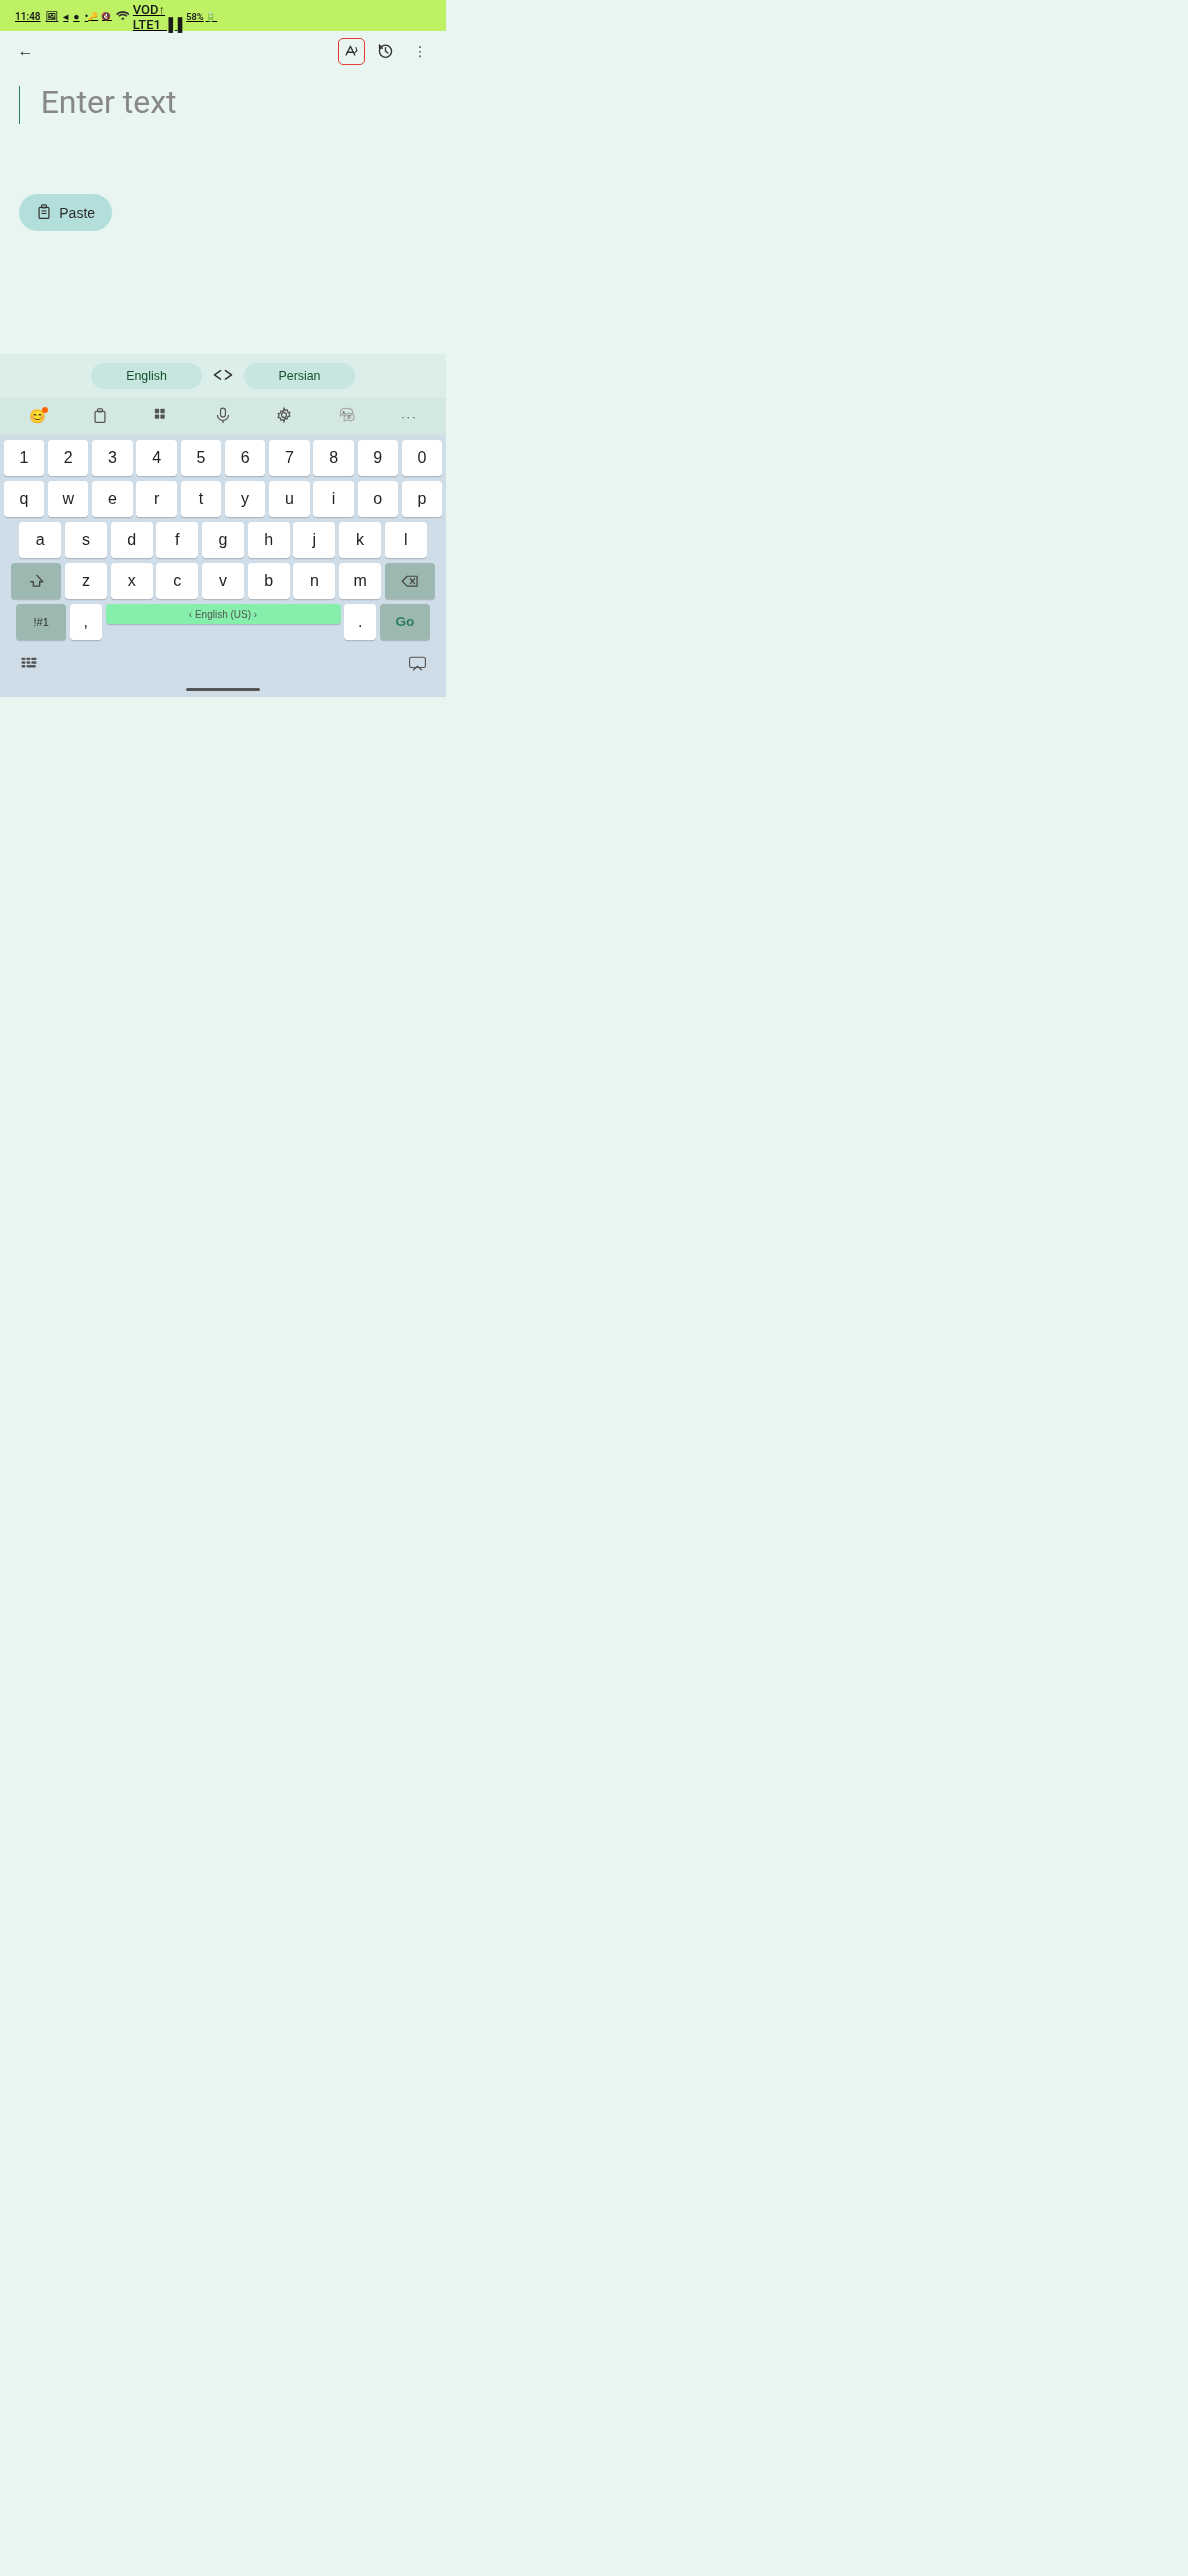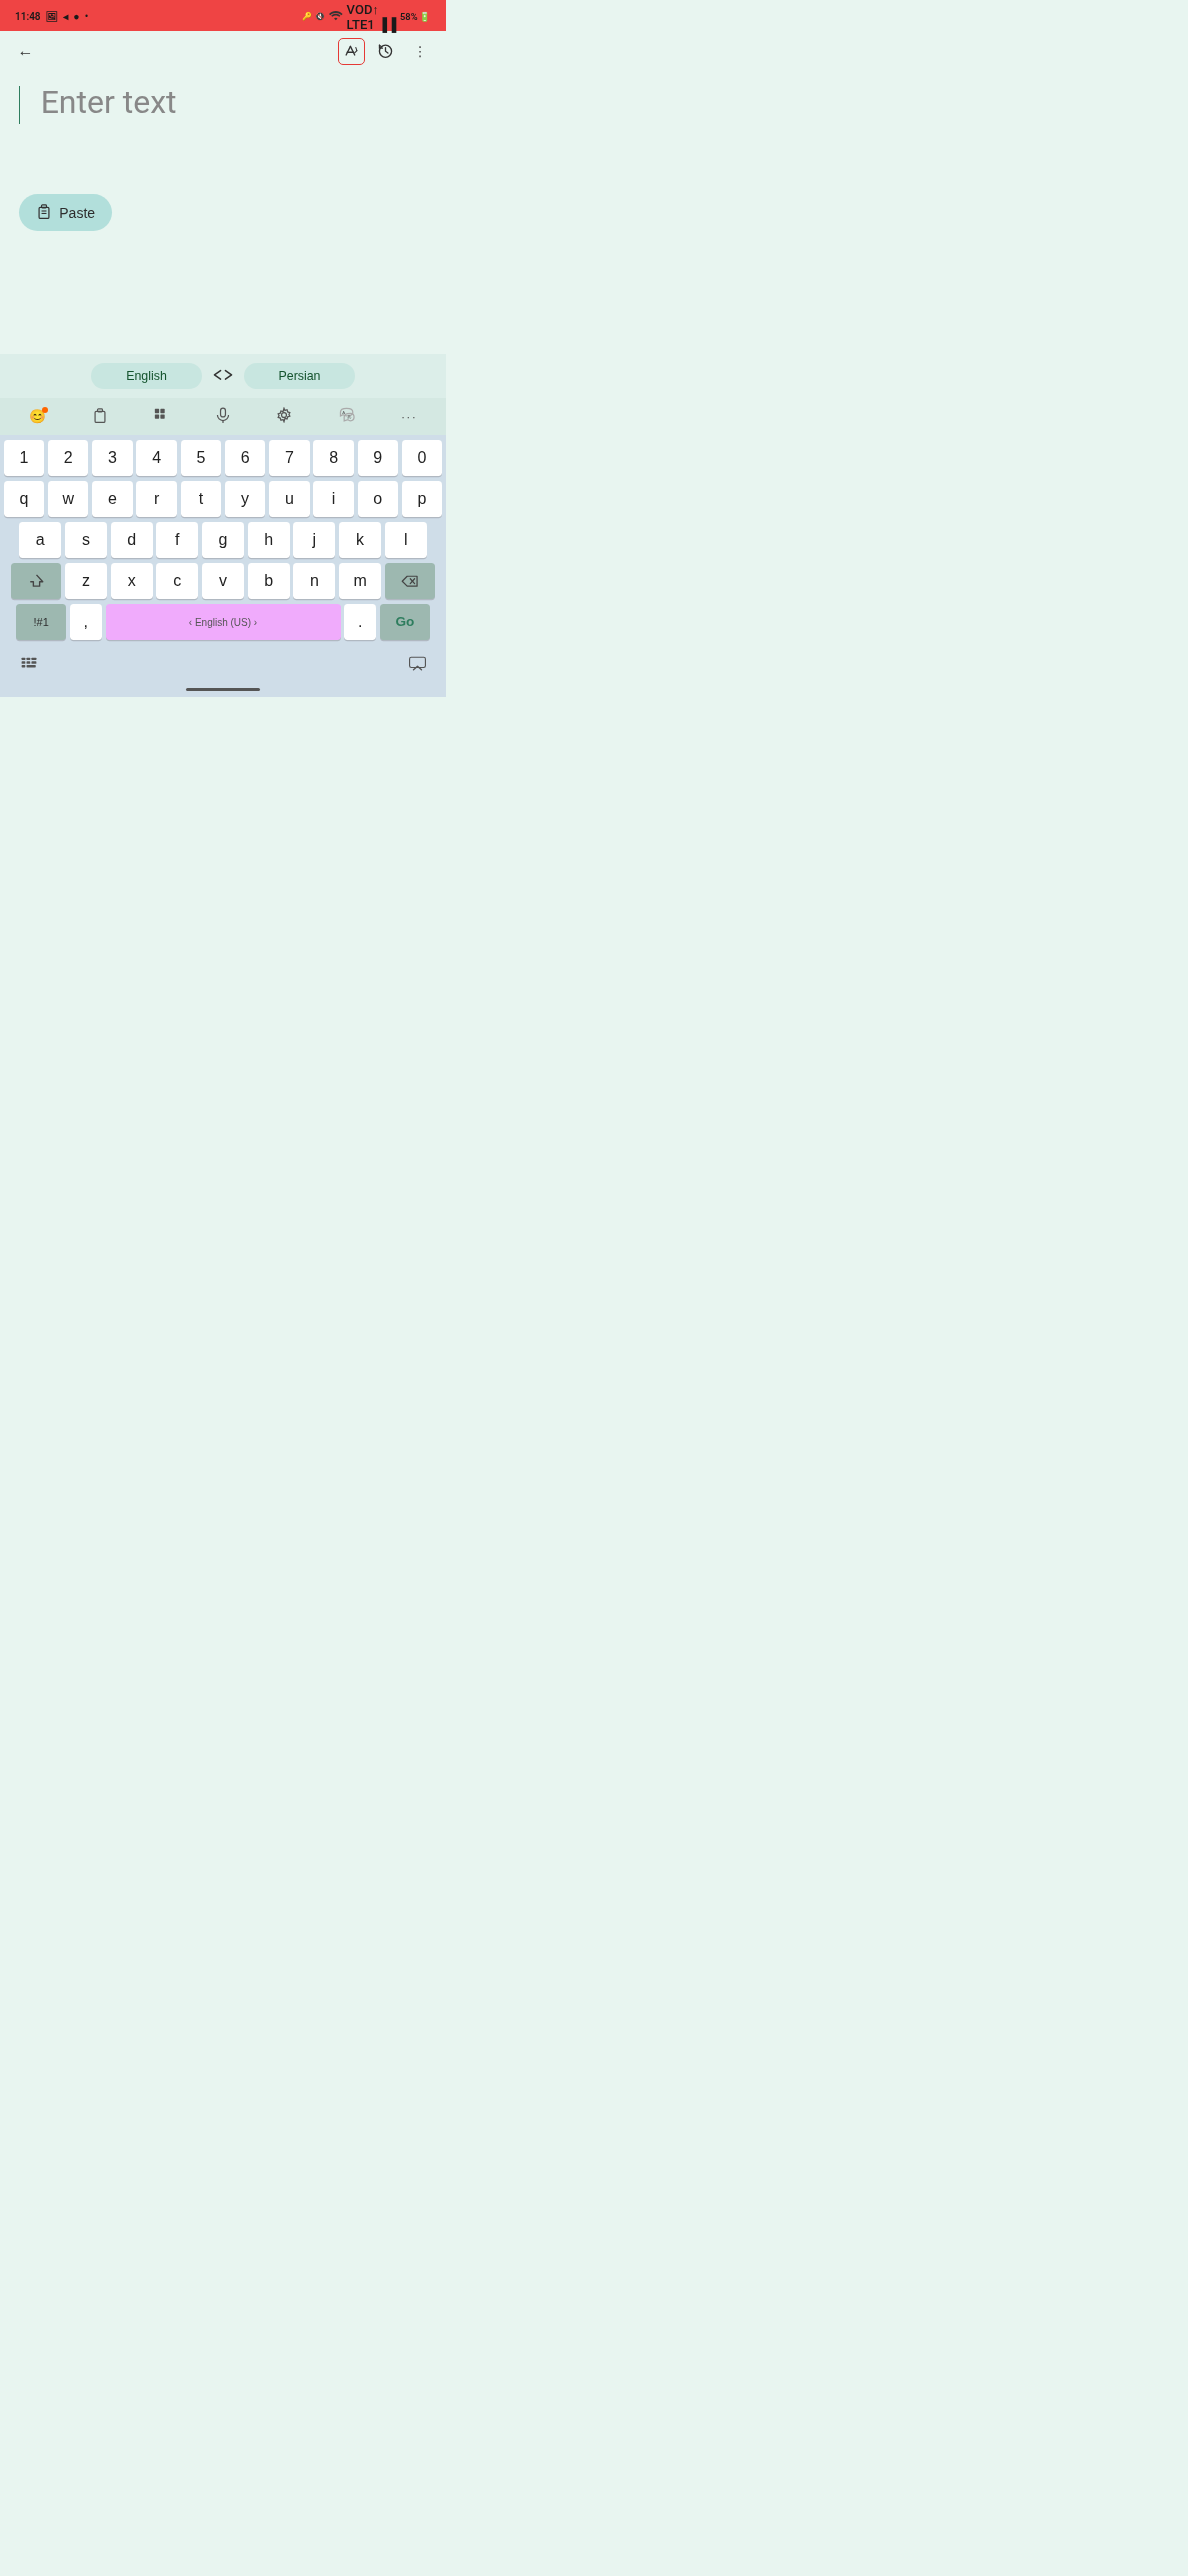--- a/index.html
+++ b/index.html
@@ -9,25 +9,25 @@
       width: 446px;
       min-height: 966px;
       background: #e8f5f0;
       font-family: 'Roboto', Arial, sans-serif;
       overflow-x: hidden;
     }
 
     
     .status-bar {
       display: flex;
-      justify-content: space-between;
       align-items: center;
       padding: 6.2px 15px 3.7px 15px;
-      background: #ef4444;
+      background: #bef264;
       height: 31px;
+      text-decoration: underline;
     }
     .status-left {
       display: flex;
       align-items: center;
       gap: 5px;
       font-size: 10px;
       font-weight: 600;
       color: #1a1a1a;
     }
     .status-right {
@@ -232,26 +232,26 @@
       flex: 1.2;
       max-width: 50px;
     }
     .key.shift {
       background: #9db8b0;
     }
     .key.backspace {
       background: #9db8b0;
     }
     .key.space-bar {
-      background: #f0abfc;
+      background: #86efac;
       flex: 5;
       max-width: 235px;
       font-size: 11px;
       color: #444;
-      height: 36px;
+      height: 20px;
     }
     .key.go-btn {
       background: none;
       color: #2e7d5e;
       font-size: 13.6px;
       font-weight: 700;
       background: #9db8b0;
       max-width: 50px;
     }
     .key.sym-key {

